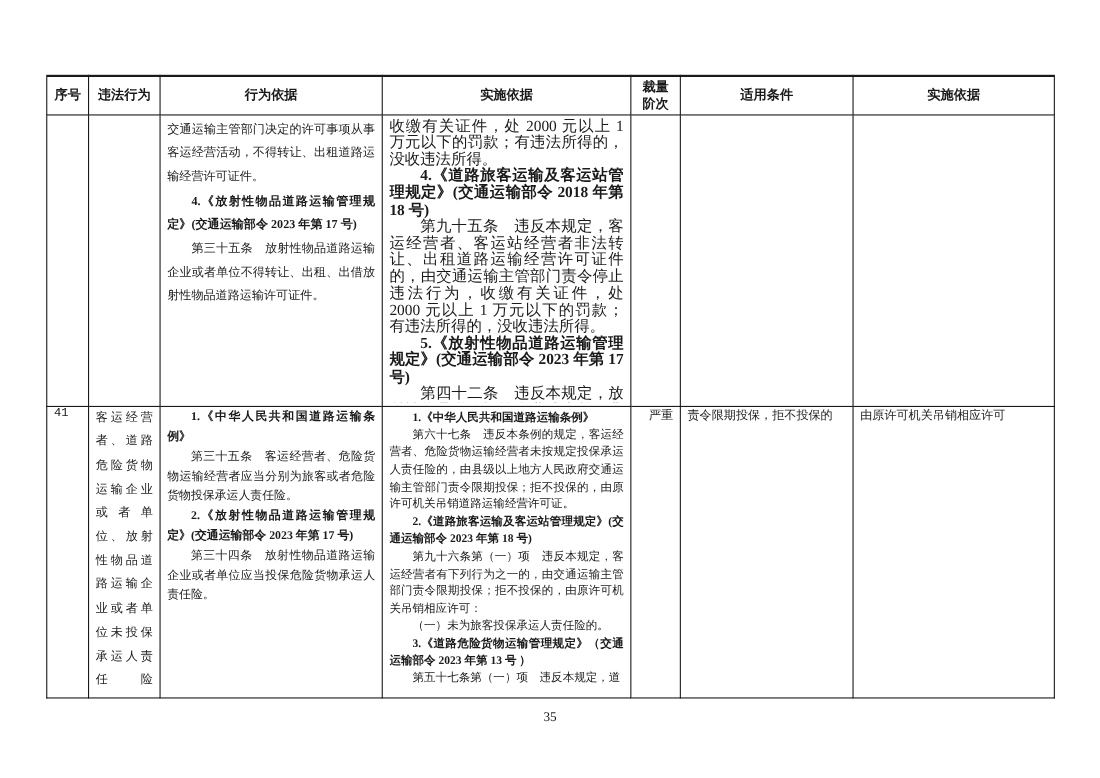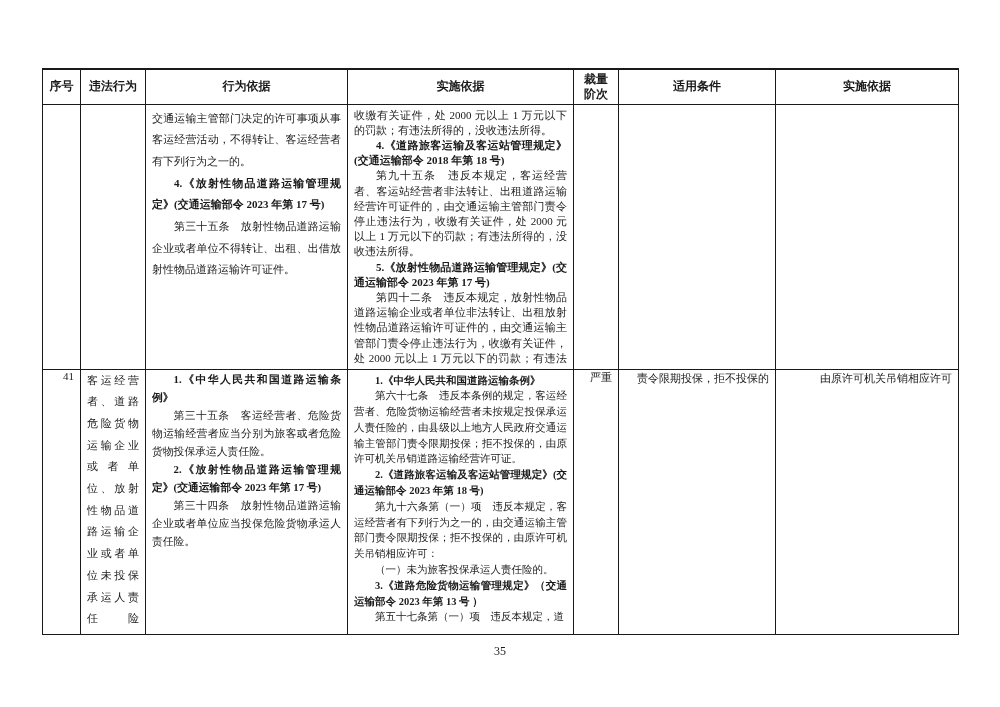--- a/index.html
+++ b/index.html
@@ -42,48 +42,49 @@
     vertical-align: middle !important;
     line-height: 15px;
     white-space: pre-line;
   }
   p { margin: 0; padding: 0; }
   .para { text-align: justify; }
   .indent { text-indent: 2em; }
   .bold { font-weight: bold; }
   
   .c-r1c3 { font-size: 11px;   line-height: 21.7px; }
-  .c-r1c4 { font-size: 11px;   line-height: 15.2px; }
+  .c-r1c4 { font-size: 14px;   line-height: 15.2px; }
   .c-r2c3 { font-size: 10.8px; line-height: 18px; vertical-align: middle; }
   .c-r2c4 { font-size: 10.5px; line-height: 15.8px; }
   .clip { overflow: hidden; }
   .clip-r1 { max-height: 258px; padding-top: 3px; }
   .clip-r2 { max-height: 258px; padding-top: 3px; }
   .c-num {
     font-size: 11px;
-    text-align: right;
+    text-align: left;
     vertical-align: middle;
+    font-family: Liberation Mono, monospace;
   }
   .c-weifa {
     font-size: 11px;
     line-height: 21.7px;
     text-align: justify;
     text-align-last: justify;
     vertical-align: middle;
     padding: 0 5px;
   }
   .c-grade {
     font-size: 11px;
     text-align: right;
     vertical-align: middle;
   }
   .c-cond, .c-std {
     font-size: 11px;
     line-height: 17px;
-    text-align: right;
+    text-align: left;
     vertical-align: middle;
     padding: 0 9px;
   }
   .page-number {
     position: absolute;
     left: 0;
     right: 0;
     top: 644px;
     text-align: center;
     font-size: 12px;
@@ -116,21 +117,21 @@
         <th>适用条件</th>
         <th>实施依据</th>
       </tr>
     </thead>
     <tbody>
       <tr class="row1">
         <td class="c-num"></td>
         <td class="c-weifa"></td>
         <td class="c-r1c3">
           <div class="clip clip-r1">
-            <p class="para">交通运输主管部门决定的许可事项从事客运经营活动，不得转让、客运经营者有下列行为之一的。</p>
+            <p class="para">交通运输主管部门决定的许可事项从事客运经营活动，不得转让、出租道路运输经营许可证件。</p>
             <p class="para bold indent">4.《放射性物品道路运输管理规定》(交通运输部令 2023 年第 17 号)</p>
             <p class="para indent">第三十五条　放射性物品道路运输企业或者单位不得转让、出租、出借放射性物品道路运输许可证件。</p>
           </div>
         </td>
         <td class="c-r1c4">
           <div class="clip clip-r1">
             <p class="para">收缴有关证件，处 2000 元以上 1 万元以下的罚款；有违法所得的，没收违法所得。</p>
             <p class="para bold indent">4.《道路旅客运输及客运站管理规定》(交通运输部令 2018 年第 18 号)</p>
             <p class="para indent">第九十五条　违反本规定，客运经营者、客运站经营者非法转让、出租道路运输经营许可证件的，由交通运输主管部门责令停止违法行为，收缴有关证件，处 2000 元以上 1 万元以下的罚款；有违法所得的，没收违法所得。</p>
             <p class="para bold indent">5.《放射性物品道路运输管理规定》(交通运输部令 2023 年第 17 号)</p>

